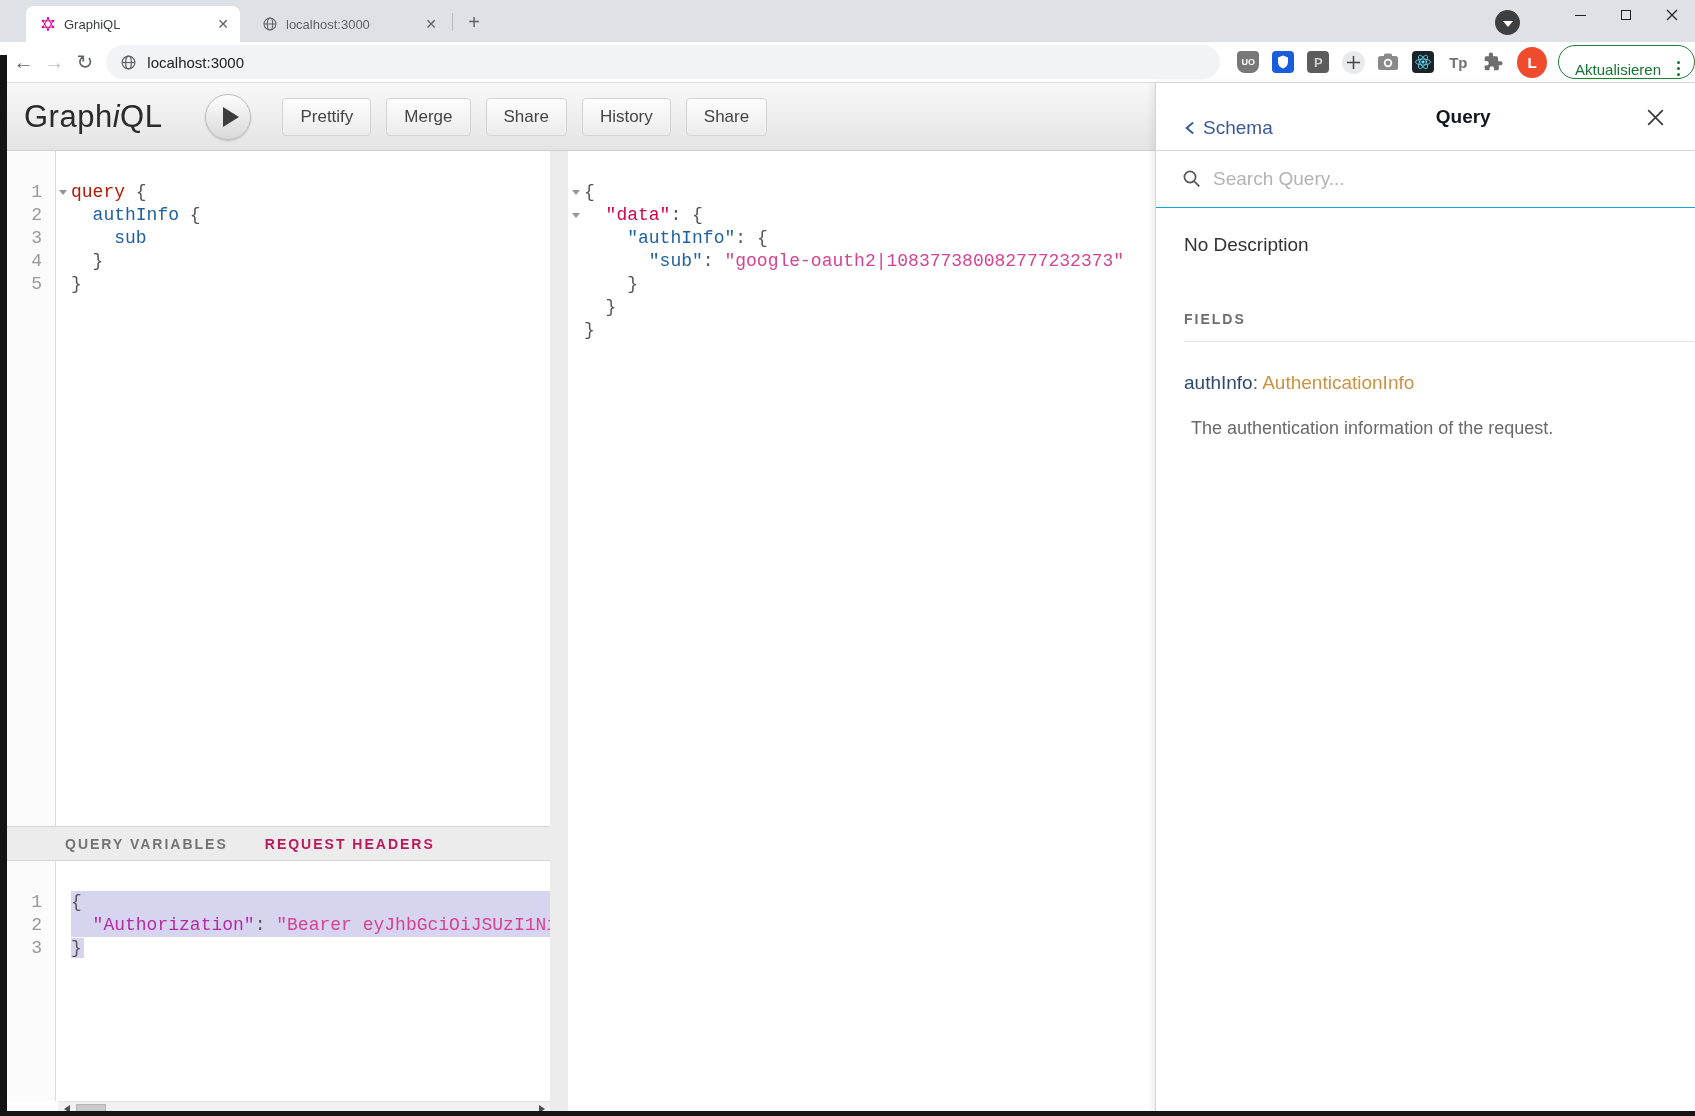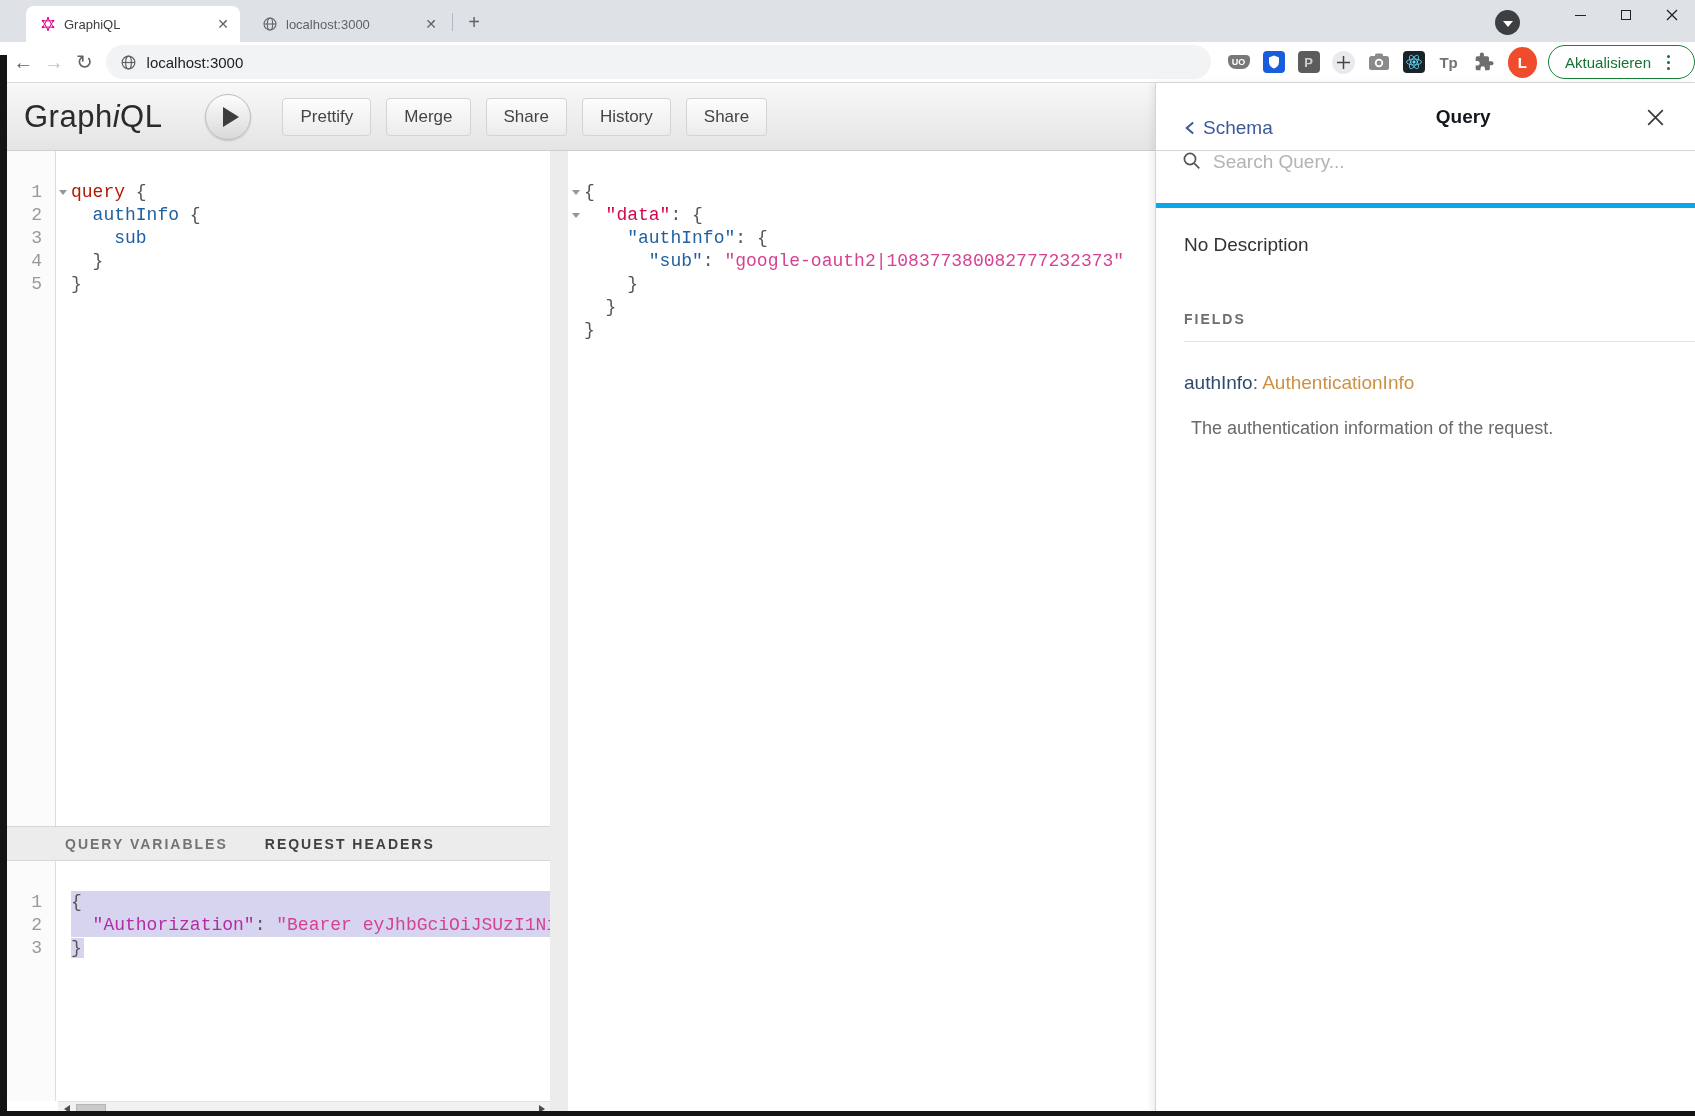--- a/index.html
+++ b/index.html
@@ -40,21 +40,21 @@
   .nav-ic.back { margin-left:8px; }
   .urlbar { margin-left:6px; width:1158px; height:34px; background:#f1f3f4; border-radius:17px;
             display:flex; align-items:center; padding-left:14px; }
   .urlbar .url-text { font-size:15px; color:#202124; margin-left:10px; }
   .ext-row { display:flex; align-items:center; gap:11px; margin-left:16px; }
   .ext-icon { width:24px; height:24px; display:flex; align-items:center; justify-content:center; }
   .badge { display:flex; align-items:center; justify-content:center; font-weight:bold; color:#fff; }
   .avatar { width:31px; height:31px; border-radius:50%; display:flex; align-items:center; justify-content:center;
             color:#fff; font-size:15px; font-weight:bold; margin-left:12px; }
   .update-pill { margin-left:11px; height:34px; border:1px solid #188038; border-radius:17px; display:flex;
-                 align-items:center; padding:0 20px 0 16px; }
+                 align-items:flex-end; padding:0 10px 0 16px; }
   .update-pill .u-label { font-size:15px; }
   .kebab { display:flex; flex-direction:column; gap:3px; margin-left:12px; padding:2px 4px; }
   .kebab i { width:3px; height:3px; border-radius:50%; display:block; }
 
   
   .app { position:absolute; left:0; top:83px; width:1695px; bottom:0; }
   .main { position:absolute; left:7px; top:0; width:1148px; bottom:0; display:flex; flex-direction:column; }
 
   .topbar { height:68px; background:linear-gradient(#f8f8f8,#e4e4e4); border-bottom:1px solid #cfcfcf;
             display:flex; align-items:center; flex:none; }
@@ -98,39 +98,39 @@
   .tok-string { color:var(--string); }
   .tok-attribute { color:var(--attribute); }
   .tok-punct { color:var(--punctuation); }
   .tok-plain { color:#141823; }
 
   
   .var-bar { height:35px; flex:none; background:#ececec; border-top:1px solid #d6d6d6; border-bottom:1px solid #d6d6d6;
              display:flex; align-items:center; gap:37px; padding-left:58px; }
   .var-tab { font-size:14px; font-weight:bold; letter-spacing:2px; }
   .var-tab.inactive { color:#737373; }
-  .var-tab.active { color:#404040; }
+  .var-tab.active { color:#be185d; }
 
   
   .hscroll { height:15px; flex:none; margin-left:51px; display:flex; border-top:1px solid #e2e2e2; background:#f1f1f1; }
   .sb-btn { width:17px; height:100%; display:flex; align-items:center; justify-content:center; flex:none; }
   .sb-left-tri { width:0;height:0;border-top:4px solid transparent;border-bottom:4px solid transparent;border-right:6px solid #4c4c4c; }
   .sb-right-tri{ width:0;height:0;border-top:4px solid transparent;border-bottom:4px solid transparent;border-left:6px solid #4c4c4c; }
   .sb-track { flex:1; position:relative; }
   .sb-thumb { position:absolute; left:1px; top:2px; height:10px; width:30px; background:#c9c9c9; border:1px solid #b5b5b5; }
 
   
   .docpanel { position:absolute; left:1155px; right:0; top:0; bottom:0; background:#fff;
               border-left:1px solid #d4d4d4; box-shadow:-3px 0 7px rgba(0,0,0,.07); }
   .doc-titlebar { position:relative; height:68px; border-bottom:1px solid #d6d6d6; }
   .doc-back { position:absolute; left:28px; top:34px; display:flex; align-items:center; gap:8px;
               color:var(--doc-link-blue); font-size:19px; }
   .doc-title { position:absolute; left:57%; transform:translateX(-50%); top:23px; font-size:19px; font-weight:bold; color:#10171e; }
   .doc-close { position:absolute; right:30px; top:24px; width:20px; height:20px; display:flex; align-items:center; justify-content:center; }
-  .doc-search { height:57px; border-bottom:5px solid #0ea5e9; display:flex; align-items:flex-start; padding-left:26px; }
+  .doc-search { height:57px; border-bottom:1px solid #0ea5e9; display:flex; align-items:center; padding-left:26px; }
   .doc-search input { border:none; outline:none; font-size:19px; color:#333; margin-left:11px; width:440px;
                       font-family:"Liberation Sans",sans-serif; background:transparent; }
   .doc-search input::placeholder { color:#b3b3b3; }
   .doc-nodesc { margin:26px 0 0 28px; font-size:19px; color:#333; }
   .doc-fields-h { margin:55px 0 0 28px; font-size:14px; font-weight:bold; letter-spacing:2px; color:#6d6d6d; }
   .doc-hr { border:none; border-top:1px solid #e3e3e3; margin:14px 0 0 28px; }
   .doc-field { margin:30px 0 0 28px; font-size:19px; }
   .doc-field .f-name { color:var(--doc-field-blue); }
   .doc-field .f-sep { color:#555; }
   .doc-field .f-type { color:var(--doc-type-gold); }
@@ -196,21 +196,21 @@
       <svg width="17" height="17" viewBox="0 0 20 20" fill="none" stroke="#5f6368" stroke-width="1.4">
         <circle cx="10" cy="10" r="7.5"></circle>
           <ellipse cx="10" cy="10" rx="3.4" ry="7.5"></ellipse>
           <line x1="2.5" y1="10" x2="17.5" y2="10"></line>
       </svg>
     </span>
     <span class="url-text">localhost:3000</span>
   </div>
   <div class="ext-row" id="ext-row">
       <div class="ext-icon">
-        <span class="badge" style="width:22px;height:14px;background:#787878;border-radius:4px 4px 8px 8px;font-size:9px;">UO</span>
+        <span class="badge" style="width:22px;height:22px;background:#787878;border-radius:4px 4px 8px 8px;font-size:9px;">UO</span>
       </div>
       <div class="ext-icon">
         <span class="badge" style="width:22px;height:22px;background:#175DDC;border-radius:4px;">
           <svg width="12" height="14" viewBox="0 0 12 14">
             <path d="M6 0.5 L11 2.5 V7 C11 10.5 8.8 12.5 6 13.5 C3.2 12.5 1 10.5 1 7 V2.5 Z" fill="#fff"></path>
           </svg>
         </span>
       </div>
       <div class="ext-icon">
         <span class="badge" style="width:22px;height:22px;background:#5c5c5c;border-radius:4px;font-size:13px;color:#cfcfcf;">P</span>

